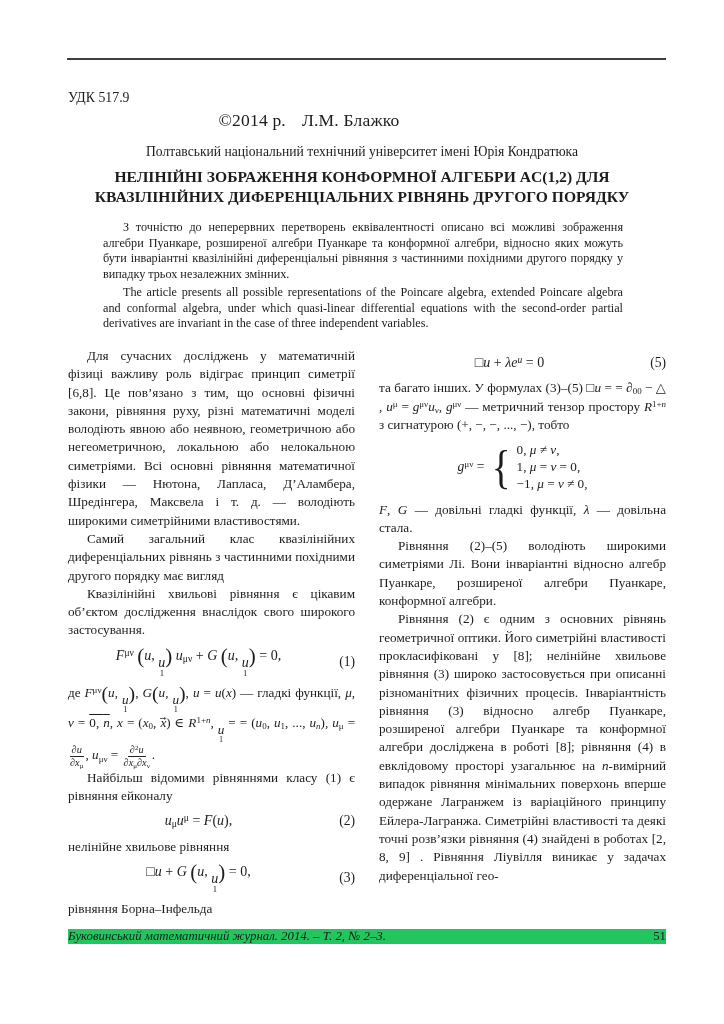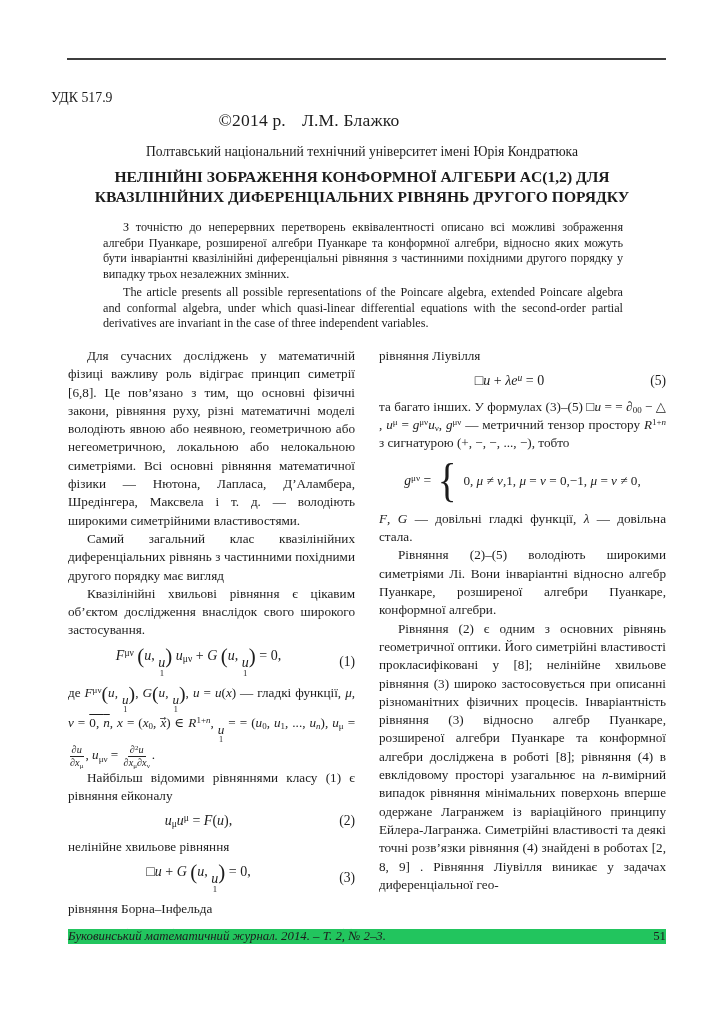--- a/index.html
+++ b/index.html
@@ -1,21 +1,21 @@
 <!DOCTYPE html>
 <html lang="uk"><head>
 <meta charset="utf-8">
 <style>
   html,body{margin:0;padding:0;background:#ffffff;}
   body{width:724px;height:1024px;font-family:"Liberation Serif","DejaVu Serif",serif;color:#1c1c1c;}
   .page{position:relative;width:724px;height:1024px;background:#fff;overflow:hidden;}
 
   .top-rule{position:absolute;left:67px;top:58px;width:599px;border-top:2px solid #3d3d3d;}
 
-  .udc{position:absolute;left:51px;top:90px;font-size:13.8px;}
+  .udc{position:absolute;left:68px;top:90px;font-size:13.8px;}
   .author-line{position:absolute;left:0;top:110px;width:618px;text-align:center;font-size:17.5px;letter-spacing:.2px;}
   .author-line .gap{display:inline-block;width:16px;}
   .affiliation{position:absolute;left:0;top:144px;width:724px;text-align:center;font-size:13.6px;}
   .title{position:absolute;left:62px;top:167px;width:600px;margin:0;text-align:center;font-size:15.6px;line-height:19.5px;font-weight:bold;}
 
   .abstract{position:absolute;left:103px;width:520px;margin:0;font-size:12.2px;line-height:15.7px;text-align:justify;text-indent:20px;}
   .abstract-uk{top:212px;margin-top:8px;}
   .abstract-en{top:285px;}
 
   .columns{position:absolute;left:68px;top:347px;width:598px;display:flex;gap:24px;}
@@ -34,21 +34,21 @@
   .us{display:inline-flex;flex-direction:column;align-items:center;vertical-align:-.5em;line-height:.95;}
   .us .ub{font-size:.62em;font-style:normal;}
   .ovl{text-decoration:overline;}
   .frac{display:inline-flex;flex-direction:column;align-items:center;vertical-align:middle;font-size:.78em;line-height:1.15;}
   .frac .num{border-bottom:1px solid #222;padding:0 2px;}
   .frac .den{padding:0 2px;}
 
   .cases-row{display:flex;align-items:center;justify-content:center;gap:5px;margin:8px 0 8px 0;}
   .cases-lhs{font-size:13.6px;}
   .brace{font-size:46px;font-weight:200;line-height:.9;transform:scaleX(.85);}
-  .cases-lines{display:flex;flex-direction:row;text-align:left;font-size:13.2px;line-height:16.8px;}
+  .cases-lines{display:flex;flex-direction:column;text-align:left;font-size:13.2px;line-height:16.8px;}
 
   .footer{position:absolute;left:68px;top:929px;width:598px;display:flex;justify-content:space-between;align-items:baseline;background:#22c55e;font-size:12.8px;}
   .footer .journal{font-style:italic;}
 </style>
 </head>
 <body>
 
 <div class="page">
 
   <div class="top-rule"></div>
@@ -115,21 +115,20 @@
         <span class="eq-num">(3)</span>
       </div>
       <p class="noindent">рівняння Борна–Інфельда</p>
       <div class="eq-row">
         <span class="eq-body">(1 − <i>u</i><sub>ν</sub><i>u</i><sup>ν</sup>)□<i>u</i> + <i>u</i><sup>μ</sup><i>u</i><sup>ν</sup><i>u</i><sub>μν</sub> = 0,</span>
         <span class="eq-num">(4)</span>
       </div>
     </div>
 
     <div class="col">
-      <p class="noindent">рівняння Ліувілля</p>
       <div class="eq-row">
         <span class="eq-body">□<i>u</i> + <i>λe</i><sup><i>u</i></sup> = 0</span>
         <span class="eq-num">(5)</span>
       </div>
       <p class="noindent">та багато інших. У формулах (3)–(5) □<i>u</i> = = <i>∂</i><sub>00</sub> − △ , <i>u</i><sup>μ</sup> = <i>g</i><sup>μν</sup><i>u</i><sub>ν</sub>, <i>g</i><sup>μν</sup> — метричний тензор простору <i>R</i><sup>1+<i>n</i></sup> з сигнатурою (+, −, −, ..., −), тобто</p>
       <div class="cases-row">
         <span class="cases-lhs"><i>g</i><sup>μν</sup> =</span>
         <span class="brace">{</span>
         <span class="cases-lines">
           <span>0, <i>μ</i> ≠ <i>ν</i>,</span>

